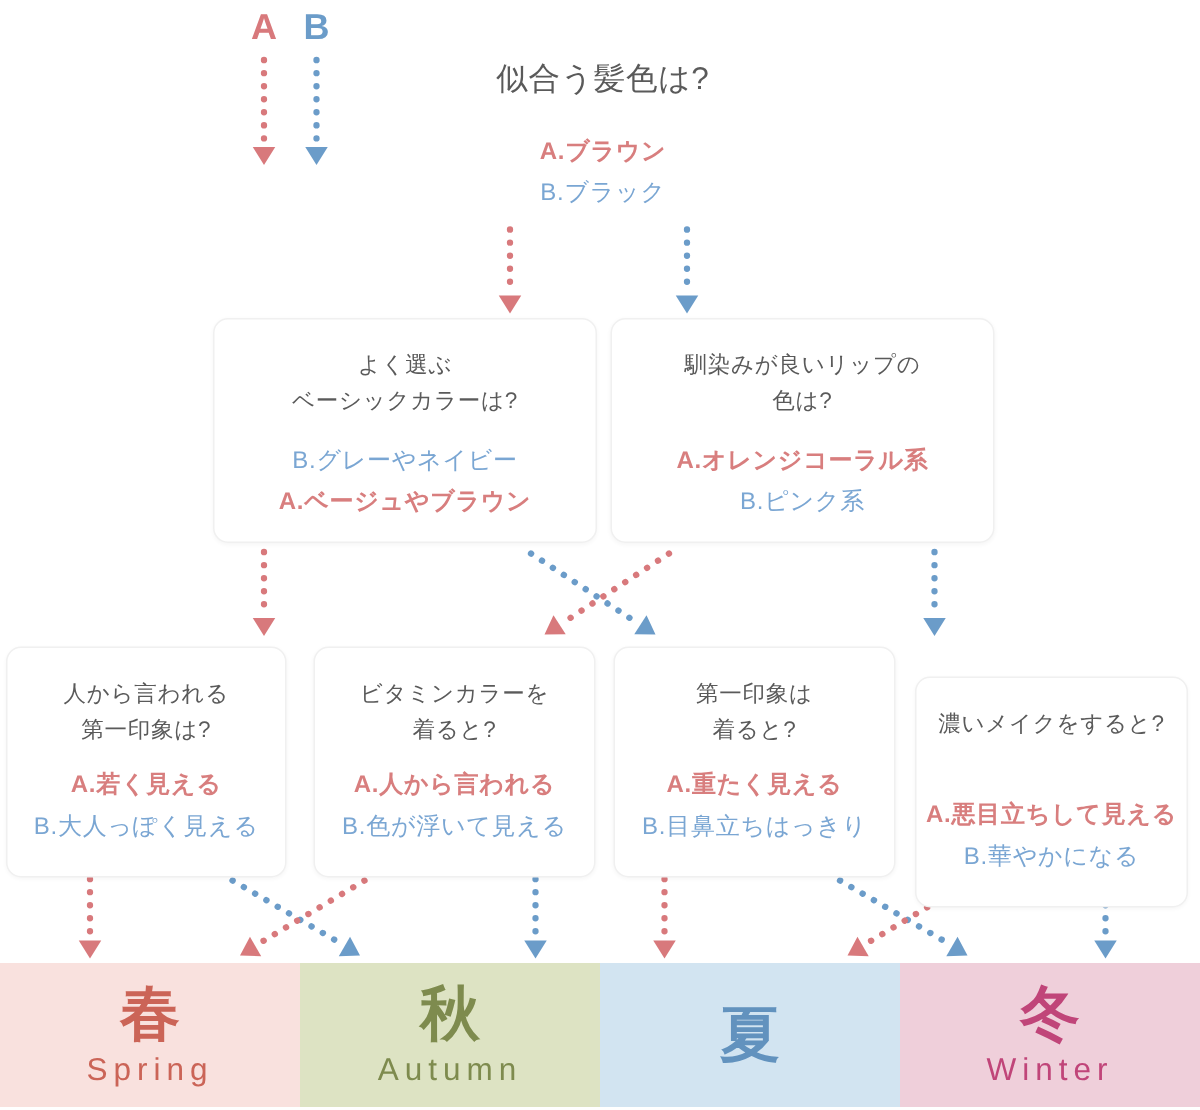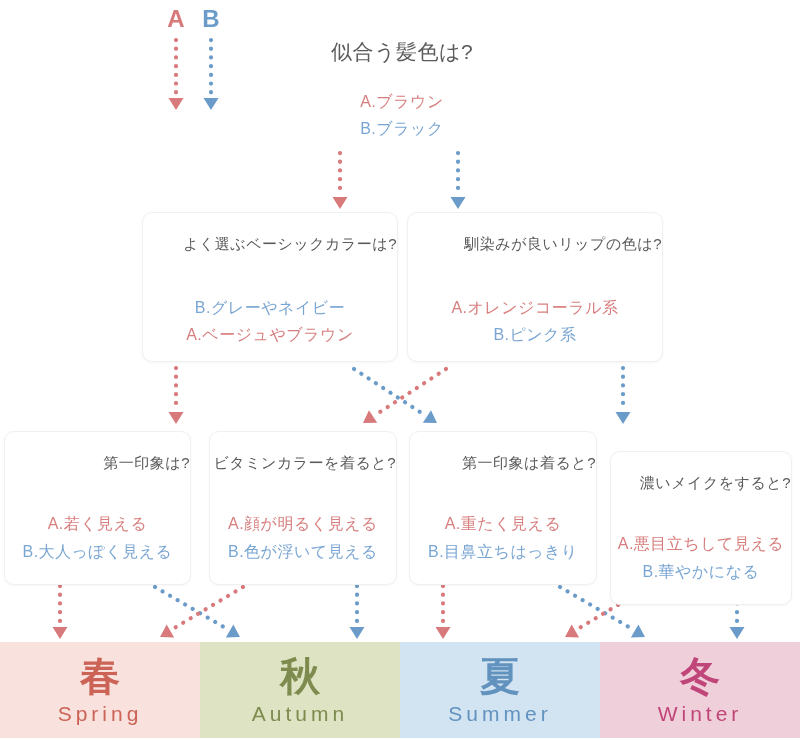--- a/index.html
+++ b/index.html
@@ -22,32 +22,32 @@
     font-size:24px; font-weight:bold; letter-spacing:0;
   }
   .legend-a { left:159px; top:5px; color:var(--red); }
   .legend-b { left:194px; top:5px; color:var(--blue); }
   
   .intro { position:absolute; left:282px; top:38px; width:240px; text-align:center; }
   .intro .q { font-size:21px; color:var(--question_text); letter-spacing:0.5px; }
   .intro .answers { margin-top:22px; }
   
   .ans { display:block; font-size:16px; font-weight:500; line-height:27px; letter-spacing:0.5px; }
-  .ans.a { color:var(--red_text); }
+  .ans.a { color:var(--red_text);font-weight:bold; }
   .ans.b { color:var(--blue_text); }
   
   .card {
     position:absolute; background:#fff;
     border:1px solid var(--card_border); border-radius:10px;
     box-shadow:0 1px 3px rgba(0,0,0,0.04);
     text-align:center; display:flex; flex-direction:column;
   }
   .card .q-block {
     height:48px; margin-top:19px;
-    display:flex; flex-direction:row; justify-content:flex-end;
+    display:flex; flex-direction:column; justify-content:space-between;
   }
   .q-line { display:block; font-size:15px; line-height:24px; color:var(--question_text); letter-spacing:0.5px; }
   .q-line:empty { display:none; }
   .card .answers { margin-top:14px; }
   .card-basic { left:142px; top:212px; width:256px; height:150px; }
   .card-lip   { left:407px; top:212px; width:256px; height:150px; }
   .card-impression { left:4px;   top:431px; width:187px; height:154px; }
   .card-vitamin    { left:209px; top:431px; width:188px; height:154px; }
   .card-black      { left:409px; top:431px; width:188px; height:154px; }
   .card-makeup     { left:610px; top:451px; width:182px; height:154px; }
@@ -171,35 +171,36 @@
       <span class="q-line">色は?</span>
     </div>
     <div class="answers">
       <span class="ans a">A.オレンジコーラル系</span>
       <span class="ans b">B.ピンク系</span>
     </div>
   </div>
 
   <div class="card card-impression">
     <div class="q-block">
+      <span class="q-line">人から言われる</span>
       <span class="q-line">第一印象は?</span>
     </div>
     <div class="answers">
       <span class="ans a">A.若く見える</span>
       <span class="ans b">B.大人っぽく見える</span>
     </div>
   </div>
 
   <div class="card card-vitamin">
     <div class="q-block">
       <span class="q-line">ビタミンカラーを</span>
       <span class="q-line">着ると?</span>
     </div>
     <div class="answers">
-      <span class="ans a">A.顔が明るく見える</span>
+      <span class="ans a">A.人から言われる</span>
       <span class="ans b">B.色が浮いて見える</span>
     </div>
   </div>
 
   <div class="card card-black">
     <div class="q-block">
       <span class="q-line">第一印象は</span>
       <span class="q-line">着ると?</span>
     </div>
     <div class="answers">
@@ -222,20 +223,19 @@
   <div class="band band-spring">
     <div class="kanji">春</div>
     <div class="en">Spring</div>
   </div>
   <div class="band band-autumn">
     <div class="kanji">秋</div>
     <div class="en">Autumn</div>
   </div>
   <div class="band band-summer">
     <div class="kanji">夏</div>
-    <div class="en">Summer</div>
   </div>
   <div class="band band-winter">
     <div class="kanji">冬</div>
     <div class="en">Winter</div>
   </div>
 
 </div>
 
 </body></html>

